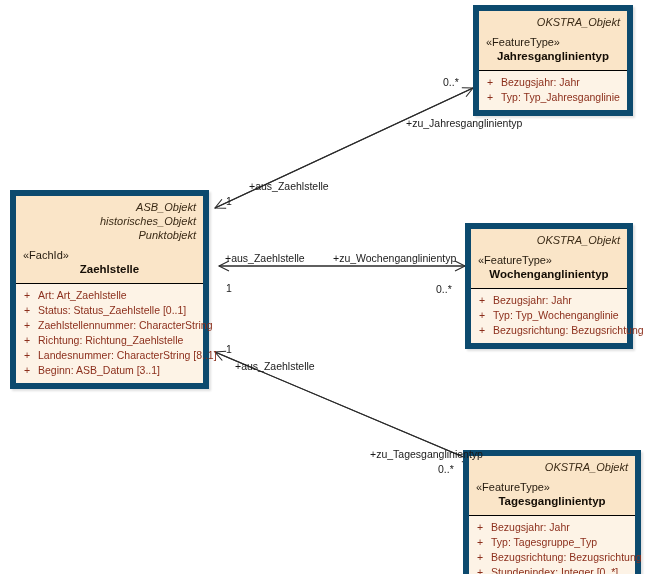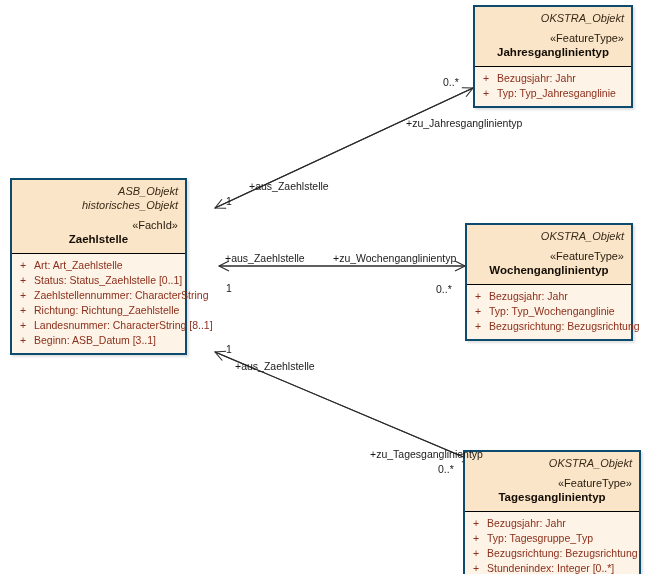--- a/index.html
+++ b/index.html
@@ -13,39 +13,39 @@
     height: 574px;
     background: #ffffff;
     font-family: "Liberation Sans", sans-serif;
     overflow: hidden;
   }
 
   
   .uml-class {
     position: absolute;
     box-sizing: border-box;
-    border: 2px solid #0c4a6e;
+    border: 6px solid #0c4a6e;
     background: #ef4444;
     box-shadow: 2px 2px 2px rgba(0,0,0,0.12);
   }
   .uml-header {
     box-sizing: border-box;
     background: #fae5c8;
     padding: 4px 7px 6px 7px;
   }
   .uml-parents {
     text-align: right;
     font-style: italic;
     font-size: 11px;
     color: #3a2a16;
     line-height: 14px;
     white-space: nowrap;
   }
   .uml-stereotype {
-    text-align: right;
+    text-align: left;
     font-size: 11px;
     color: #241a0e;
     line-height: 14px;
     margin-top: 6px;
   }
   .uml-name {
     text-align: center;
     font-size: 11.5px;
     font-weight: bold;
     color: #140d05;
@@ -116,24 +116,25 @@
     <line x1="473" y1="88" x2="215" y2="208" stroke="#2b2b2b" stroke-width="1.1" marker-end="url(#openArrow)"></line>
     <line x1="215" y1="208" x2="473" y2="88" stroke="#2b2b2b" stroke-width="1.1" marker-end="url(#openArrow)"></line>
 
     <line x1="465" y1="266" x2="219" y2="266" stroke="#2b2b2b" stroke-width="1.1" marker-end="url(#openArrow)"></line>
     <line x1="219" y1="266" x2="465" y2="266" stroke="#2b2b2b" stroke-width="1.1" marker-end="url(#openArrow)"></line>
 
     <line x1="473" y1="461" x2="215" y2="352" stroke="#2b2b2b" stroke-width="1.1" marker-end="url(#openArrow)"></line>
     <line x1="215" y1="352" x2="473" y2="461" stroke="#2b2b2b" stroke-width="1.1" marker-end="url(#openArrow)"></line>
   </svg>
 
-  <div class="uml-class" style="left:10px; top:178px; width:177px;">
+  <div class="uml-class" style="left:10px; top:190px; width:199px;">
     <div class="uml-header">
       <div class="uml-parents">ASB_Objekt</div>
       <div class="uml-parents">historisches_Objekt</div>
+      <div class="uml-parents">Punktobjekt</div>
       <div class="uml-stereotype">«FachId»</div>
       <div class="uml-name">Zaehlstelle</div>
     </div>
     <div class="uml-sep"></div>
     <div class="uml-attrs">
       <div class="uml-attr">
         <span class="vis">+</span>
         <span class="sig">Art: Art_Zaehlstelle</span>
       </div>
       <div class="uml-attr">

